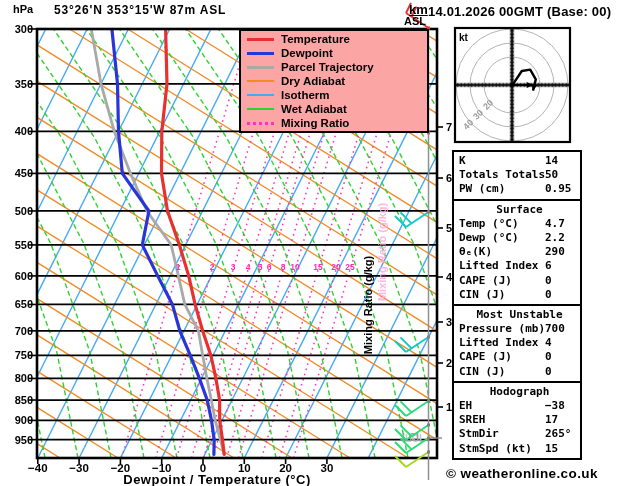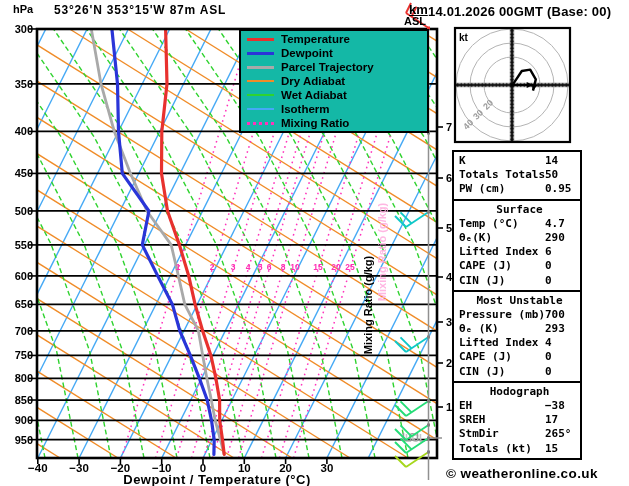--- a/index.html
+++ b/index.html
@@ -7,21 +7,21 @@
          font-family:"Liberation Sans",sans-serif;color:#000;}
   #gfx{position:absolute;left:0;top:0;}
   .hdr{position:absolute;font-weight:bold;white-space:nowrap;}
   #hpa{left:13px;top:3px;font-size:11px;}
   #title{left:54px;top:3px;font-size:12px;letter-spacing:.8px;}
   #km{left:409px;top:2px;font-size:13px;text-decoration:underline;}
   #asl{left:404px;top:15px;font-size:11px;}
   #date{left:428px;top:4px;font-size:13px;letter-spacing:.2px;}
   #footer{position:absolute;left:446px;top:466px;font-weight:bold;font-size:13.5px;letter-spacing:.4px;white-space:nowrap;}
   #legend{position:absolute;left:239px;top:29px;width:190px;height:104px;border:2px solid #000;
-          background:#14b8a6;box-sizing:border-box;display:flex;flex-direction:column;
+          background:#fca5a5;box-sizing:border-box;display:flex;flex-direction:column;
           justify-content:space-evenly;padding-left:6px;z-index:3;}
   .lrow{display:flex;align-items:center;white-space:nowrap;font-weight:bold;font-size:11.5px;line-height:12px;}
   .sw{width:27px;flex:0 0 27px;margin-right:7px;}
   #tables{position:absolute;left:452px;top:150px;width:130px;z-index:3;}
   .tsec{border:2px solid #000;background:#fff;box-sizing:border-box;width:130px;
         font-family:"DejaVu Sans Mono",monospace;font-weight:bold;font-size:11px;
         padding:2px 0 2px 5px;}
   .tsec + .tsec{margin-top:-2px;}
   .thd{text-align:center;height:14.2px;line-height:14.2px;}
   .trow{position:relative;height:14.2px;line-height:14.2px;white-space:nowrap;}
@@ -468,57 +468,57 @@
       </div>
       <div class="lrow">
         <span class="sw" style="height: 3px; background: rgb(169, 169, 169);"></span>
         <span>Parcel Trajectory</span>
       </div>
       <div class="lrow">
         <span class="sw" style="height: 2px; background: rgb(240, 140, 40);"></span>
         <span>Dry Adiabat</span>
       </div>
       <div class="lrow">
+        <span class="sw" style="height: 2px; background: rgb(69, 169, 245);"></span>
+        <span>Isotherm</span>
+      </div>
+      <div class="lrow">
         <span class="sw" style="height: 2px; background: rgb(47, 211, 47);"></span>
         <span>Wet Adiabat</span>
-      </div>
-      <div class="lrow">
-        <span class="sw" style="height: 2px; background: rgb(69, 169, 245);"></span>
-        <span>Isotherm</span>
       </div>
       <div class="lrow">
         <span class="sw" style="border-top: 3px dotted rgb(255, 51, 187); height: 0px;"></span>
         <span>Mixing Ratio</span>
       </div>
     </div>
   <div id="tables">
       <div class="tsec">
         <div class="trow"><span>K</span><span class="val">14</span></div>
         <div class="trow"><span>Totals Totals</span><span class="val">50</span></div>
         <div class="trow"><span>PW (cm)</span><span class="val">0.95</span></div>
       </div>
       <div class="tsec">
         <div class="thd">Surface</div>
         <div class="trow"><span>Temp (°C)</span><span class="val">4.7</span></div>
+        <div class="trow"><span>Dewp (°C)</span><span class="val">2.2</span></div>
         <div class="trow"><span>θₑ(K)</span><span class="val">290</span></div>
         <div class="trow"><span>Lifted Index</span><span class="val">6</span></div>
         <div class="trow"><span>CAPE (J)</span><span class="val">0</span></div>
         <div class="trow"><span>CIN (J)</span><span class="val">0</span></div>
       </div>
       <div class="tsec">
         <div class="thd">Most Unstable</div>
         <div class="trow"><span>Pressure (mb)</span><span class="val">700</span></div>
-        <div class="trow"><span>θₑ (K)</span><span class="val">293</span></div>
         <div class="trow"><span>Lifted Index</span><span class="val">4</span></div>
         <div class="trow"><span>CAPE (J)</span><span class="val">0</span></div>
         <div class="trow"><span>CIN (J)</span><span class="val">0</span></div>
       </div>
       <div class="tsec">
         <div class="thd">Hodograph</div>
         <div class="trow"><span>EH</span><span class="val">−38</span></div>
         <div class="trow"><span>SREH</span><span class="val">17</span></div>
         <div class="trow"><span>StmDir</span><span class="val">265°</span></div>
-        <div class="trow"><span>Totals (kt)</span><span class="val">15</span></div>
+        <div class="trow"><span>StmSpd (kt)</span><span class="val">15</span></div>
       </div>
     </div>
 
   <div id="footer">© weatheronline.co.uk</div>
 </div>
 
 </body></html>

